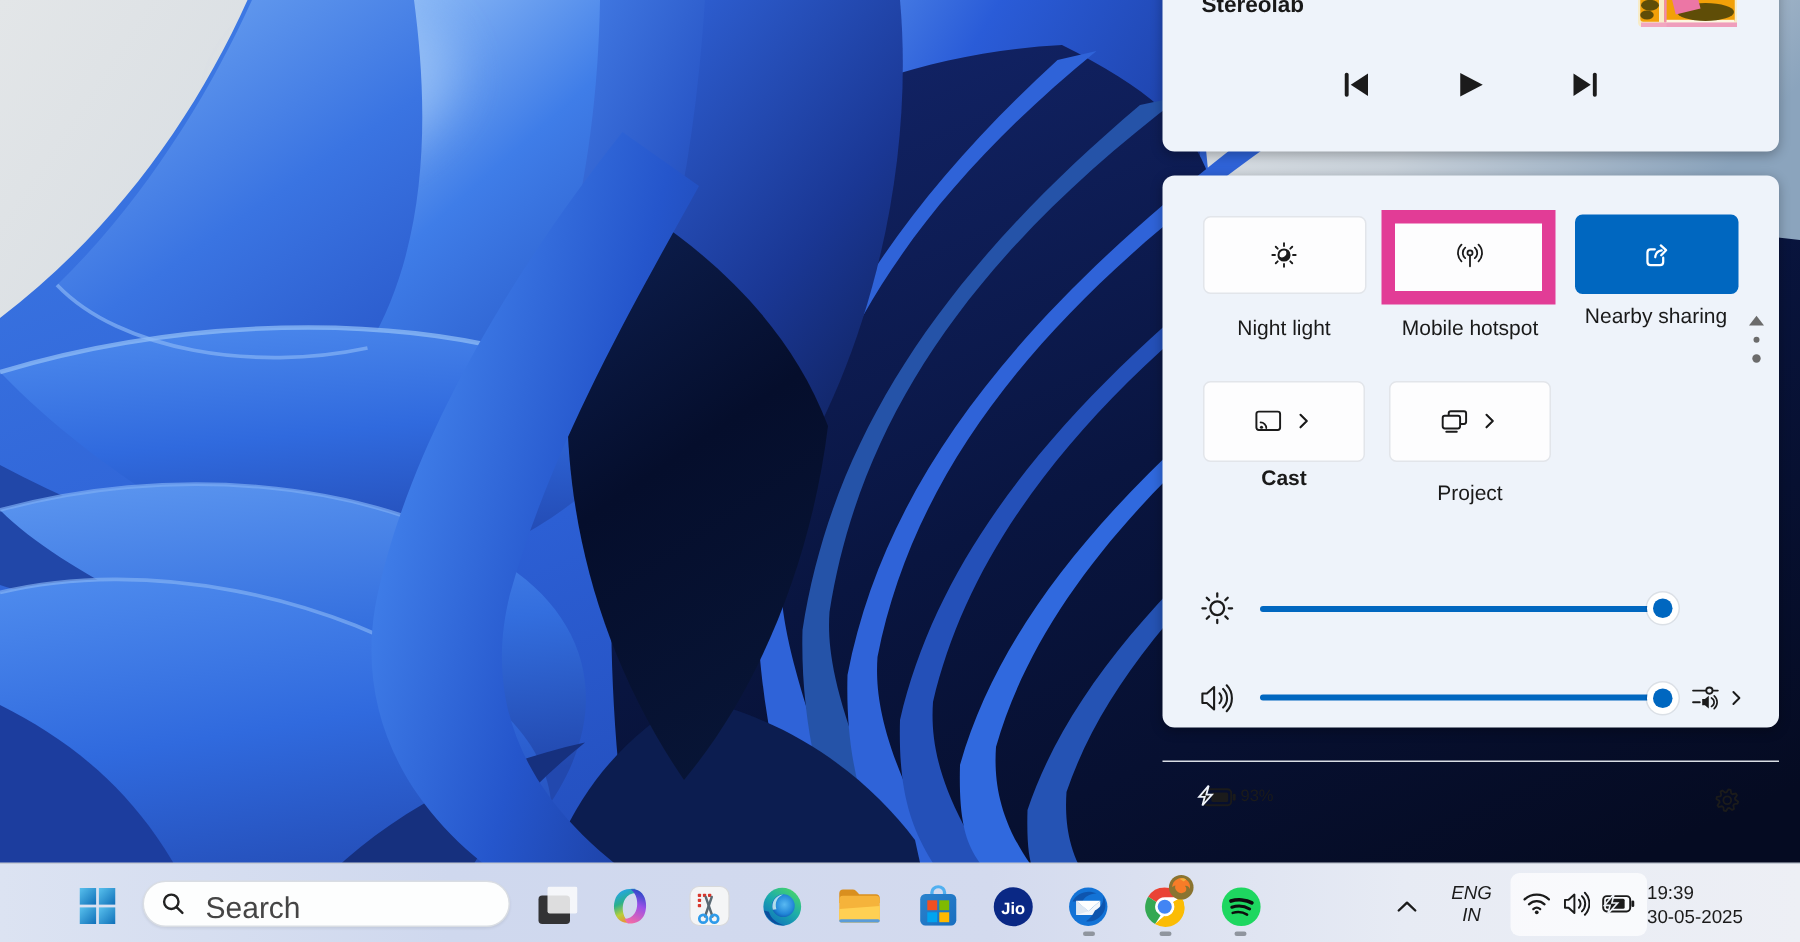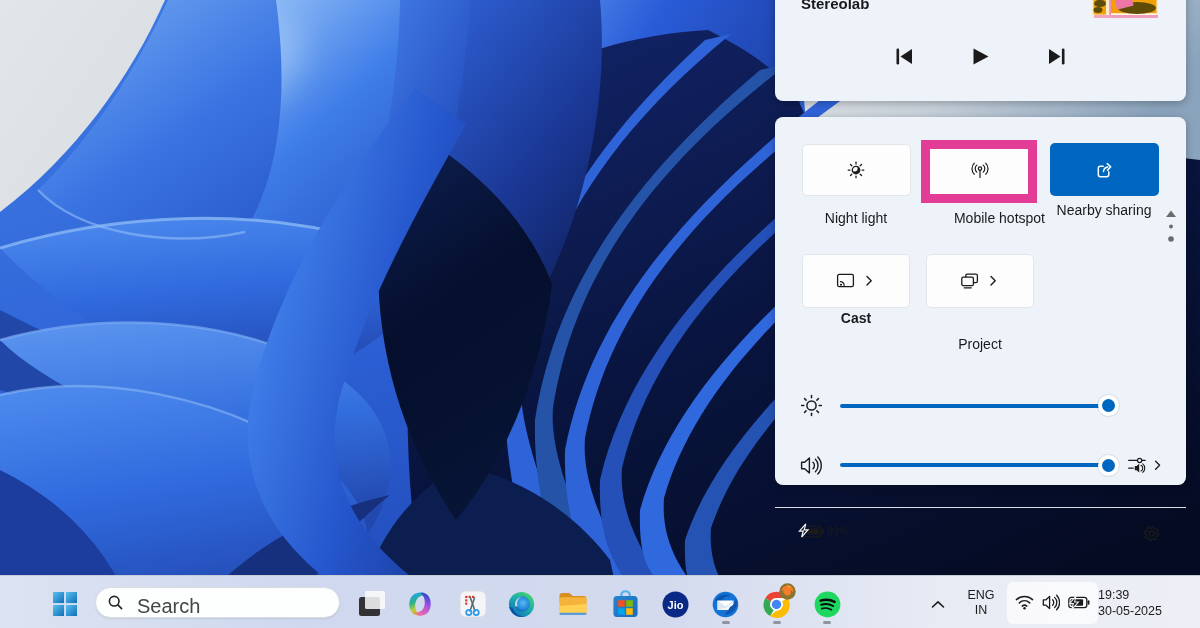--- a/index.html
+++ b/index.html
@@ -216,21 +216,21 @@
 
     <svg style="position:absolute;left:319px;top:43px;" width="21" height="21" viewBox="0 0 21 21">
       <g stroke="#ffffff" stroke-width="1.5" fill="none" stroke-linecap="round" stroke-linejoin="round">
         <path d="M 9.2,6.2 L 6.4,6.2 C 5.2,6.2 4.3,7.1 4.3,8.3 L 4.3,14.6 C 4.3,15.8 5.2,16.7 6.4,16.7 L 12.7,16.7 C 13.9,16.7 14.8,15.8 14.8,14.6 L 14.8,11.8"></path>
         <path d="M 9.5,11.5 C 9.7,8.9 11.2,7.2 13.8,6.9"></path>
         <path d="M 13.2,3.6 L 16.7,6.8 L 13.5,10.2"></path>
       </g>
     </svg>
 
     <div class="qslbl" style="left:16px;top:92.5px;">Night light</div>
-    <div class="qslbl" style="left:140px;top:92.5px;text-align:right;">Mobile hotspot</div>
+    <div class="qslbl" style="left:140px;top:92.5px;">Mobile hotspot</div>
     <div class="qslbl" style="left:264px;top:85px;">Nearby sharing</div>
 
     <svg style="position:absolute;left:390px;top:93px;" width="12" height="40" viewBox="0 0 12 40">
       <path d="M 6,0.5 L 11,7 L 1,7 Z" fill="#6b6b6b"></path>
       <circle cx="6" cy="16.5" r="2" fill="#6b6b6b"></circle>
       <circle cx="6" cy="29" r="2.8" fill="#6b6b6b"></circle>
     </svg>
 
     <div class="qsbtn" style="left:27px;top:136.5px;width:108px;height:54px;"></div>
     <div class="qsbtn" style="left:151px;top:136.5px;width:108px;height:54px;"></div>
@@ -247,21 +247,21 @@
     <svg style="position:absolute;left:185px;top:154px;" width="38" height="20" viewBox="0 0 38 20">
       <g stroke="#1b1b1b" stroke-width="1.3" fill="none" stroke-linecap="round" stroke-linejoin="round">
         <rect x="5.8" y="3.2" width="11.6" height="8.4" rx="1.4"></rect>
         <rect x="1.8" y="6.2" width="11.6" height="8.4" rx="1.4" fill="#fdfdfe"></rect>
         <line x1="4.2" y1="16.8" x2="11.2" y2="16.8"></line>
       </g>
       <path d="M 31,5.5 L 35.2,9.7 L 31,13.9" stroke="#1b1b1b" stroke-width="1.4" fill="none" stroke-linecap="round" stroke-linejoin="round"></path>
     </svg>
 
     <div class="qslbl" style="left:16px;top:193px;font-weight:bold;">Cast</div>
-    <div class="qslbl" style="left:140px;top:203px;margin-top:16px;">Project</div>
+    <div class="qslbl" style="left:140px;top:203px;">Project</div>
 
     <svg style="position:absolute;left:25px;top:277px;" width="23" height="23" viewBox="0 0 23 23">
       <g stroke="#1b1b1b" stroke-width="1.5" fill="none" stroke-linecap="round">
         <circle cx="11.5" cy="11.5" r="4.6"></circle>
         <line x1="11.5" y1="1.6" x2="11.5" y2="3.8"></line>
         <line x1="11.5" y1="19.2" x2="11.5" y2="21.4"></line>
         <line x1="1.6" y1="11.5" x2="3.8" y2="11.5"></line>
         <line x1="19.2" y1="11.5" x2="21.4" y2="11.5"></line>
         <line x1="4.5" y1="4.5" x2="6.1" y2="6.1"></line>
         <line x1="16.9" y1="16.9" x2="18.5" y2="18.5"></line>
@@ -461,21 +461,21 @@
     </svg>
 
     <div class="tb" style="left:722px;top:45px;width:8px;height:3px;border-radius:2px;background:#8f959e;"></div>
     <div class="tb" style="left:773px;top:45px;width:8px;height:3px;border-radius:2px;background:#8f959e;"></div>
     <div class="tb" style="left:823px;top:45px;width:8px;height:3px;border-radius:2px;background:#8f959e;"></div>
 
     <svg class="tb" style="left:931px;top:24px;" width="14" height="9" viewBox="0 0 14 9">
       <path d="M 1.5,7 L 7,1.8 L 12.5,7" fill="none" stroke="#1b1b1b" stroke-width="1.6" stroke-linecap="round" stroke-linejoin="round"></path>
     </svg>
 
-    <div class="tb" style="left:952px;top:12px;width:58px;text-align:center;font-size:12.5px;color:#1b1b1b;line-height:15px;">ENG<br>IN</div>
+    <div class="tb" style="left:952px;top:12px;width:58px;text-align:center;font-size:12.5px;color:#1b1b1b;line-height:15px;font-style:italic;">ENG<br>IN</div>
 
     <div class="tb" style="left:1007px;top:6px;width:91px;height:42px;border-radius:6px;background:rgba(253,254,255,0.75);"></div>
 
     <svg class="tb" style="left:1015px;top:19px;" width="19" height="15" viewBox="0 0 19 15">
       <g fill="none" stroke="#1b1b1b" stroke-width="1.5" stroke-linecap="round">
         <path d="M 1.4,4.6 C 6,0.4 13,0.4 17.6,4.6"></path>
         <path d="M 4.3,7.9 C 7.4,5.1 11.6,5.1 14.7,7.9"></path>
         <path d="M 7.2,11.1 C 8.6,9.9 10.4,9.9 11.8,11.1"></path>
       </g>
       <circle cx="9.5" cy="13.2" r="1.25" fill="#1b1b1b"></circle>

